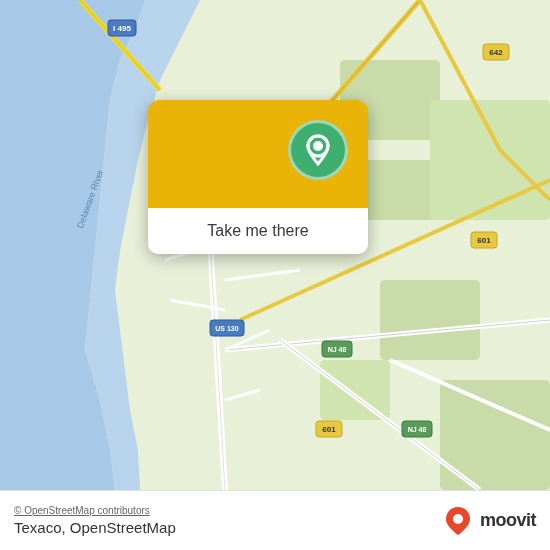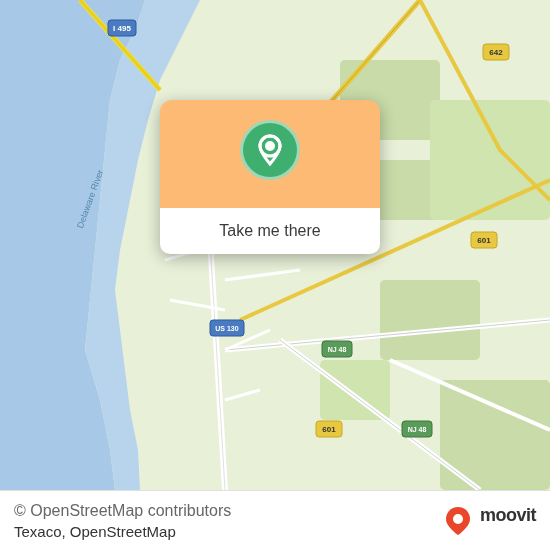--- a/index.html
+++ b/index.html
@@ -24,27 +24,27 @@
     #map-svg {
       position: absolute;
       top: 0; left: 0;
       width: 100%; height: 100%;
     }
 
     
     #popup-card {
       position: absolute;
       top: 100px;
-      left: 160px;
+      left: 148px;
       width: 220px;
-      background: #fdba74;
+      background: #eab308;
       border-radius: 12px;
       display: flex;
       flex-direction: column;
-      align-items: center;
+      align-items: flex-end;
       padding: 20px 20px 0 20px;
       box-shadow: 0 4px 16px rgba(0,0,0,0.3);
     }
 
     #location-icon-wrapper {
       width: 60px;
       height: 60px;
       background: #3eaf6f;
       border-radius: 50%;
       display: flex;
@@ -79,33 +79,35 @@
       padding: 0 14px;
       border-top: 1px solid #e0e0e0;
     }
 
     #bottom-left {
       display: flex;
       flex-direction: column;
     }
 
     #attribution-text {
-      font-size: 16px;
+      font-size: 10px;
       color: #666;
+      text-decoration: underline;
     }
 
     #location-label {
       font-size: 15px;
       color: #333;
       font-weight: 400;
       margin-top: 3px;
     }
 
     #moovit-logo {
       display: flex;
+      align-items: center;
       gap: 6px;
     }
 
     #moovit-icon {
       width: 32px;
       height: 32px;
     }
 
     #moovit-text {
       font-size: 18px;

